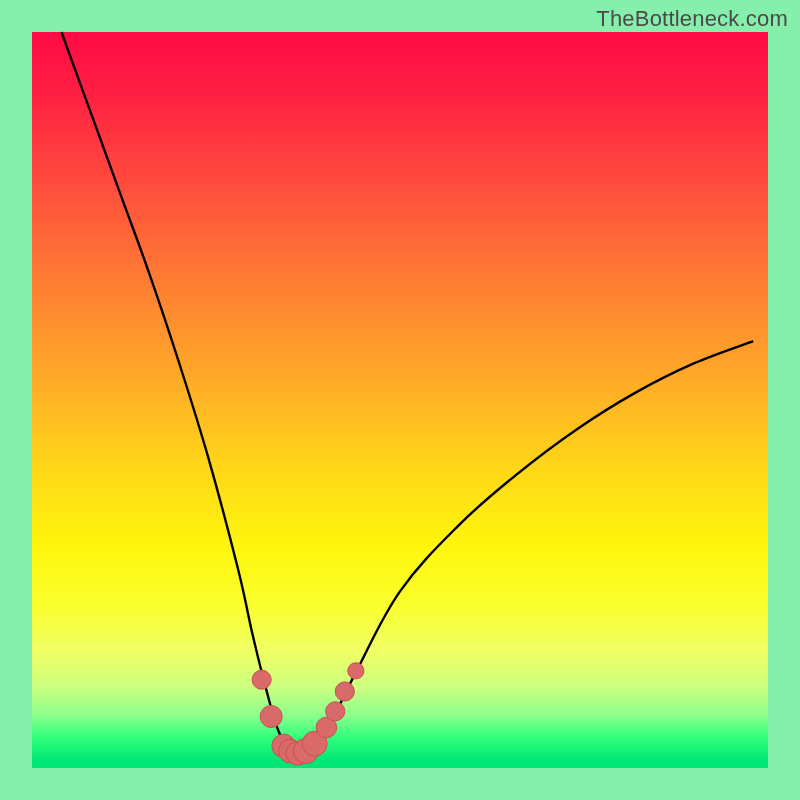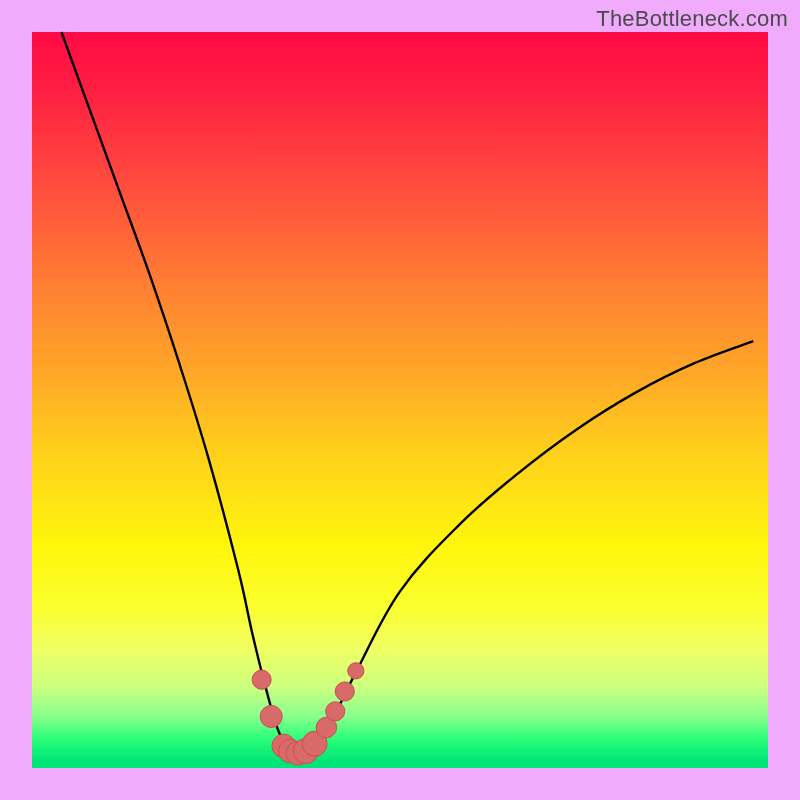--- a/index.html
+++ b/index.html
@@ -10,21 +10,21 @@
     overflow: hidden;
     background: #000;
     font-family: Arial, Helvetica, sans-serif;
   }
   .frame {
     position: absolute;
     left: 0;
     top: 0;
     width: 800px;
     height: 800px;
-    background: #f0abfc;
+    background: #86efac;
   }
   .plot {
     position: absolute;
     left: 32px;
     top: 32px;
     width: 736px;
     height: 736px;
     
     background: linear-gradient(
       to bottom,

